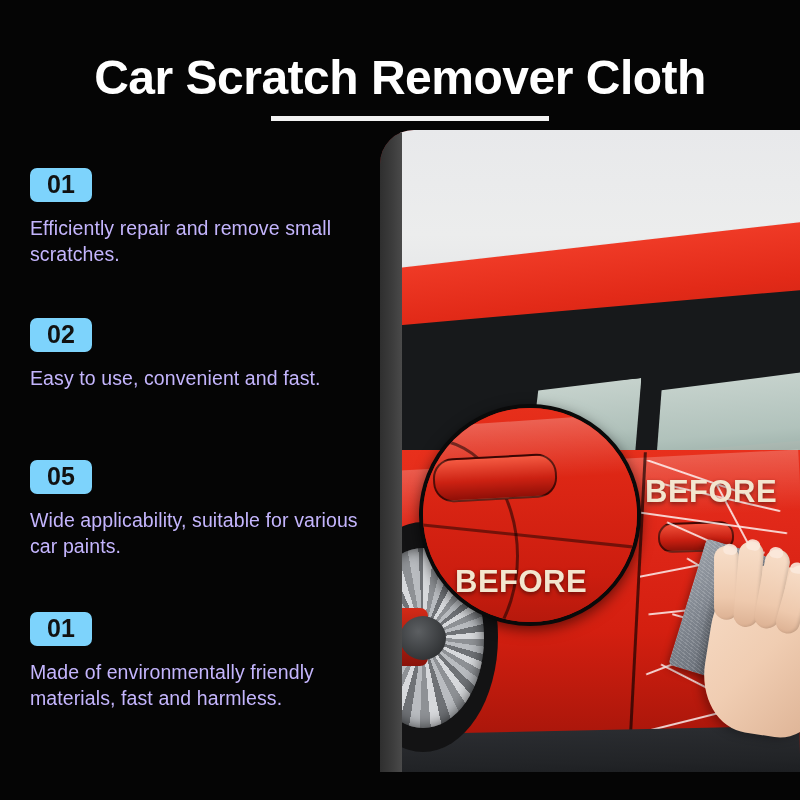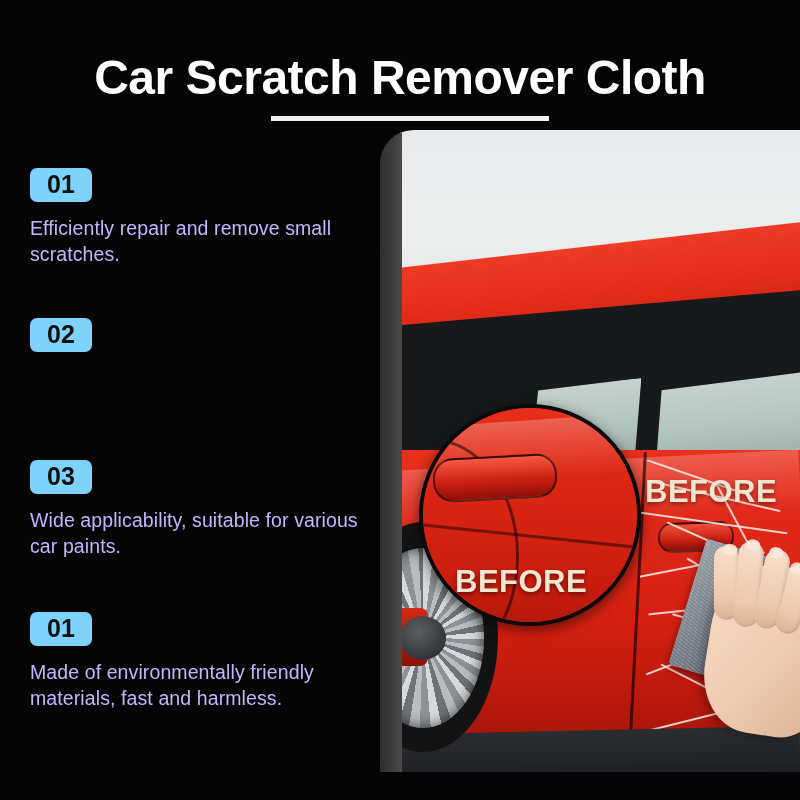--- a/index.html
+++ b/index.html
@@ -421,24 +421,25 @@
 
   <div class="features">
 
     <div class="feature feature-1">
       <div class="badge">01</div>
       <div class="feature-text">Efficiently repair and remove small scratches.</div>
     </div>
 
     <div class="feature feature-2">
       <div class="badge">02</div>
+      <div class="feature-text">Easy to use, convenient and fast.</div>
     </div>
 
     <div class="feature feature-3">
-      <div class="badge">03</div>
+      <div class="badge">05</div>
       <div class="feature-text">Wide applicability, suitable for various car paints.</div>
     </div>
 
     <div class="feature feature-4">
       <div class="badge">01</div>
       <div class="feature-text">Made of environmentally friendly materials, fast and harmless.</div>
     </div>
 
   </div>
 

